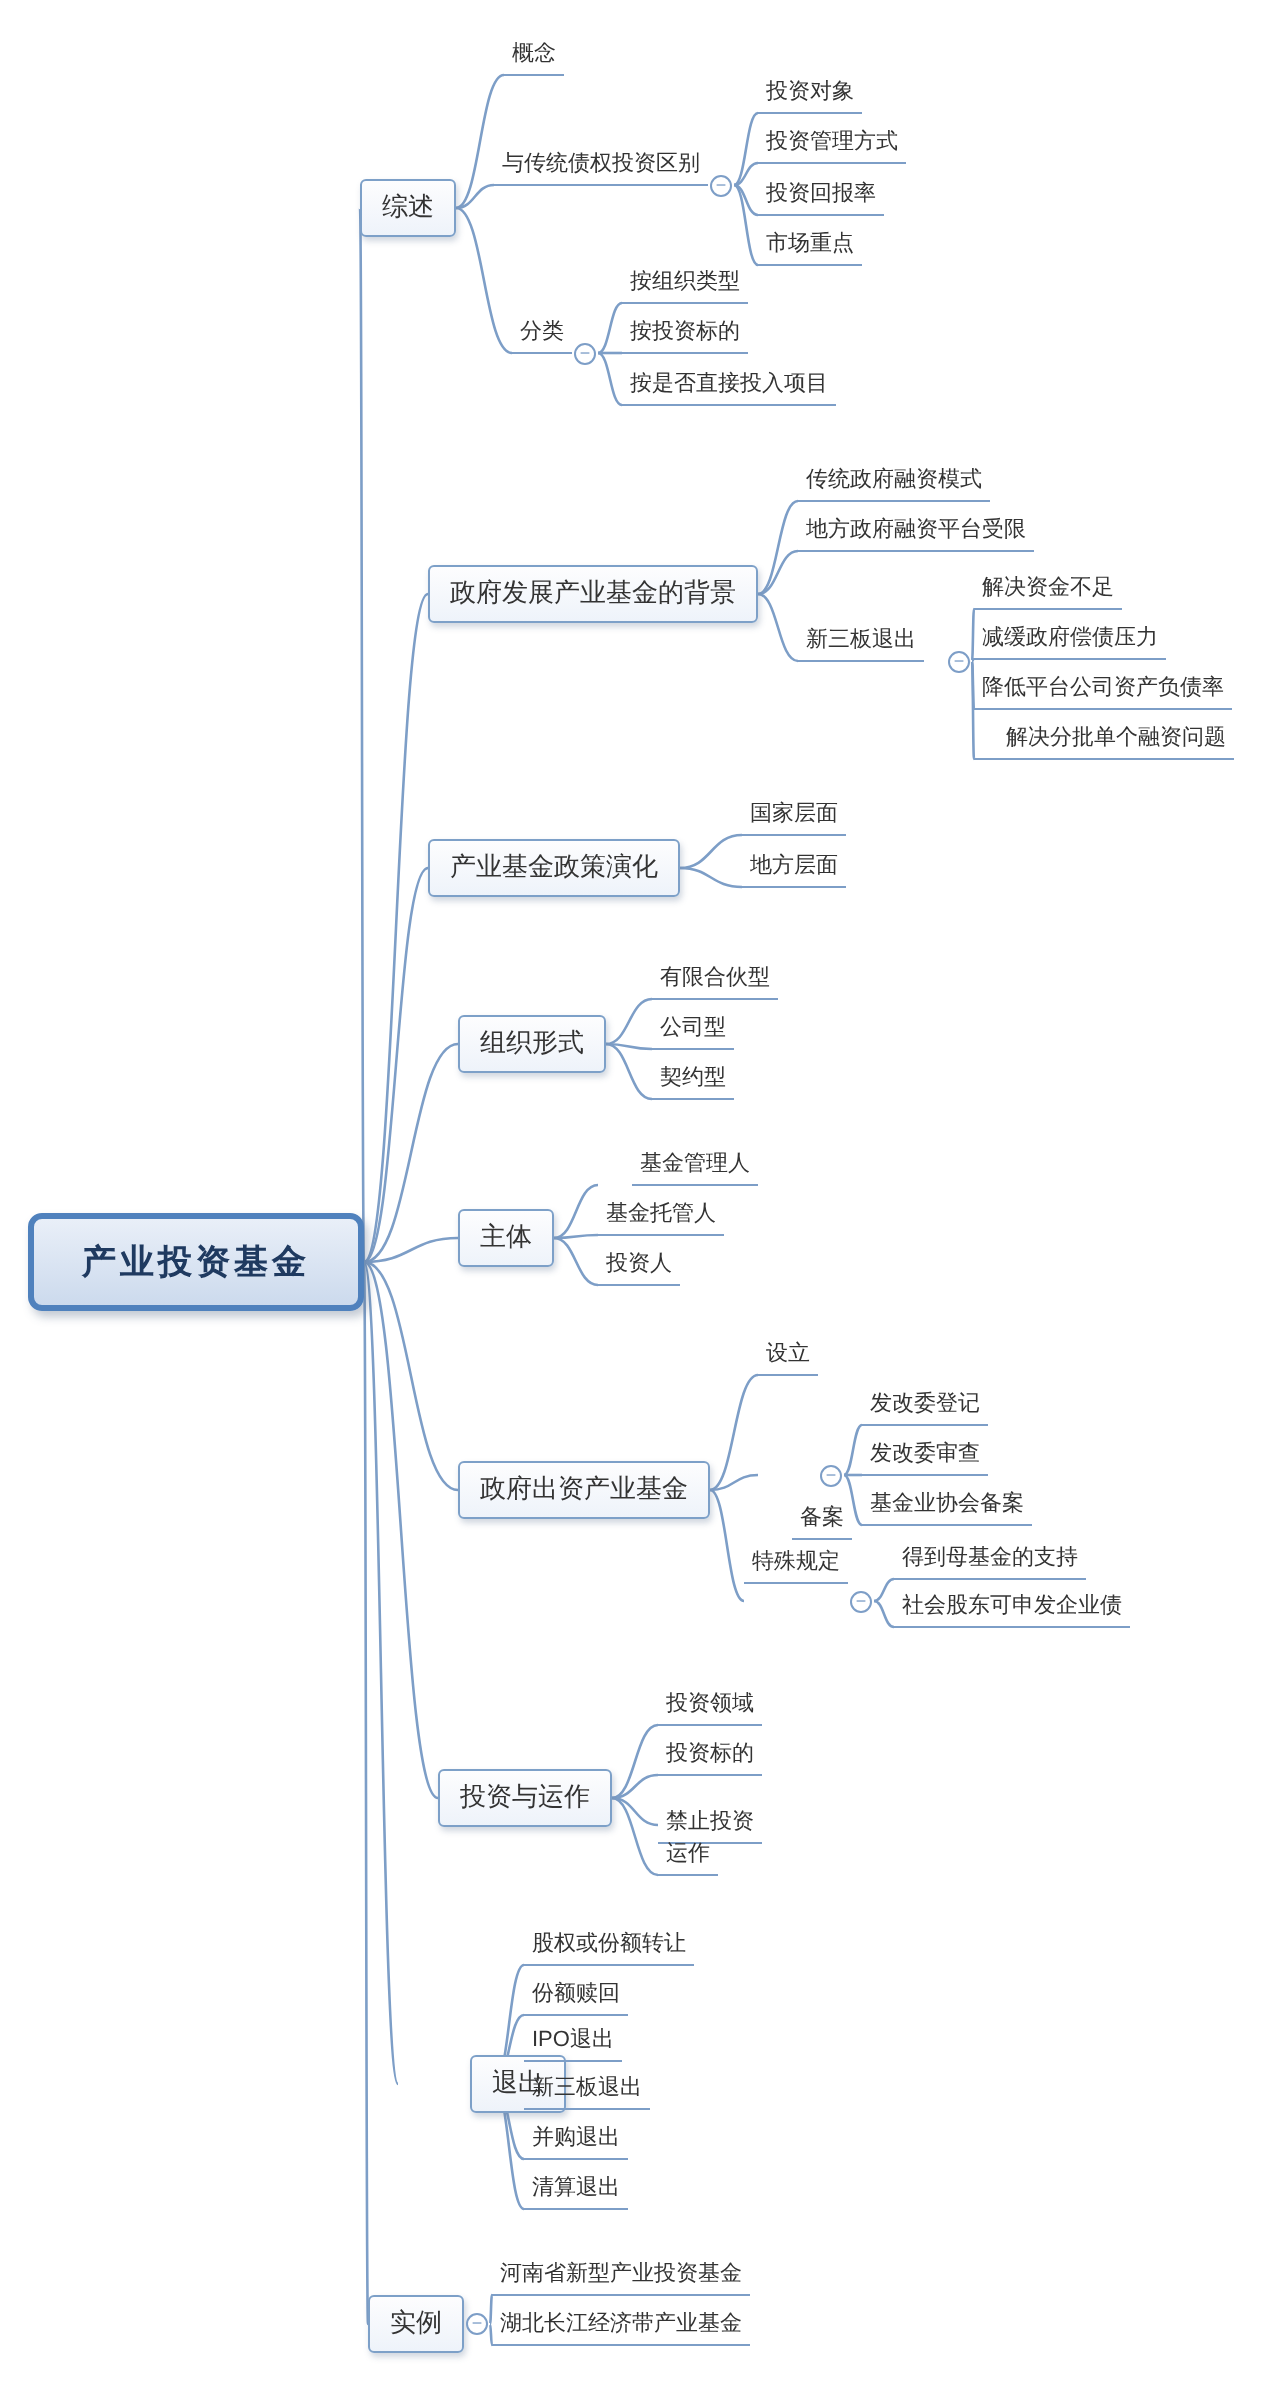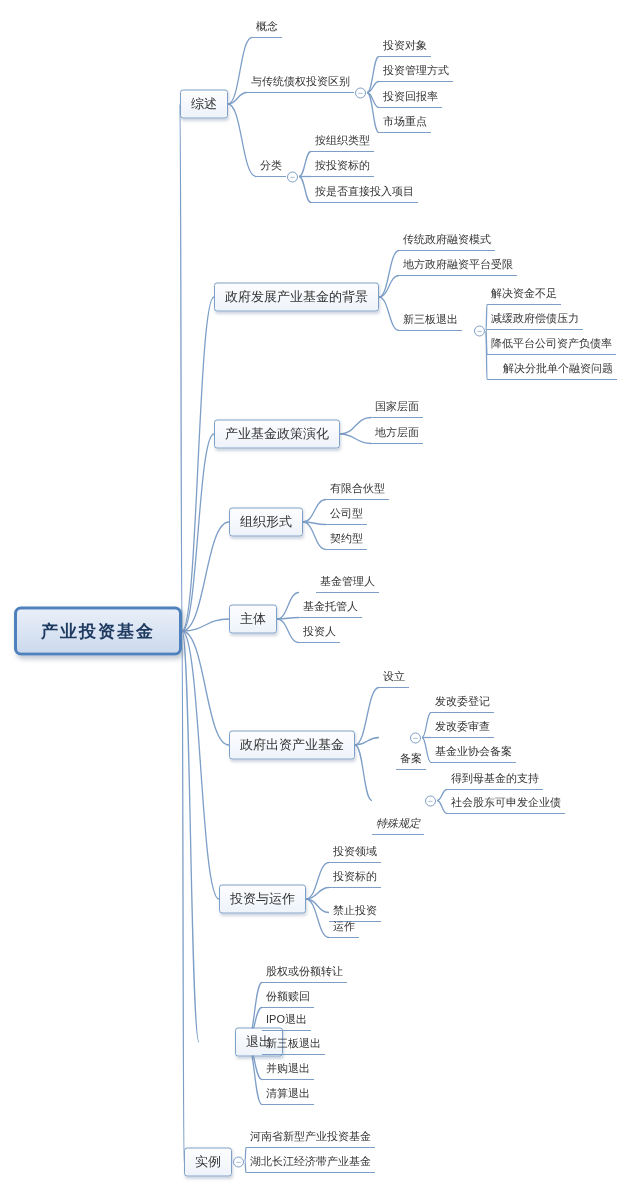--- a/index.html
+++ b/index.html
@@ -161,21 +161,21 @@
     <div class="node topic" style="left: 229px; top: 619px;">主体</div>
     <div class="node leaf" style="left: 299px; top: 593px; margin-left: 17px;">基金管理人</div>
     <div class="node leaf" style="left: 299px; top: 618px;">基金托管人</div>
     <div class="node leaf" style="left: 299px; top: 643px;">投资人</div>
     <div class="node topic" style="left: 229px; top: 745px;">政府出资产业基金</div>
     <div class="node leaf" style="left: 379px; top: 688px;">设立</div>
     <div class="node leaf" style="left: 379px; top: 770px; margin-left: 17px;">备案</div>
     <div class="node leaf" style="left: 431px; top: 713px;">发改委登记</div>
     <div class="node leaf" style="left: 431px; top: 738px;">发改委审查</div>
     <div class="node leaf" style="left: 431px; top: 763px;">基金业协会备案</div>
-    <div class="node leaf" style="left: 372px; top: 835px; font-style: italic;">特殊规定</div>
+    <div class="node leaf" style="left: 372px; top: 792px;">特殊规定</div>
     <div class="node leaf" style="left: 447px; top: 790px;">得到母基金的支持</div>
     <div class="node leaf" style="left: 447px; top: 814px;">社会股东可申发企业债</div>
     <div class="node topic" style="left: 219px; top: 899px;">投资与运作</div>
     <div class="node leaf" style="left: 329px; top: 863px;">投资领域</div>
     <div class="node leaf" style="left: 329px; top: 888px;">投资标的</div>
     <div class="node leaf" style="left: 329px; top: 922px;">禁止投资</div>
     <div class="node leaf" style="left: 329px; top: 938px;">运作</div>
     <div class="node topic" style="left: 199px; top: 1042px; margin-left: 36px;">退出</div>
     <div class="node leaf" style="left: 262px; top: 983px;">股权或份额转让</div>
     <div class="node leaf" style="left: 262px; top: 1008px;">份额赎回</div>

